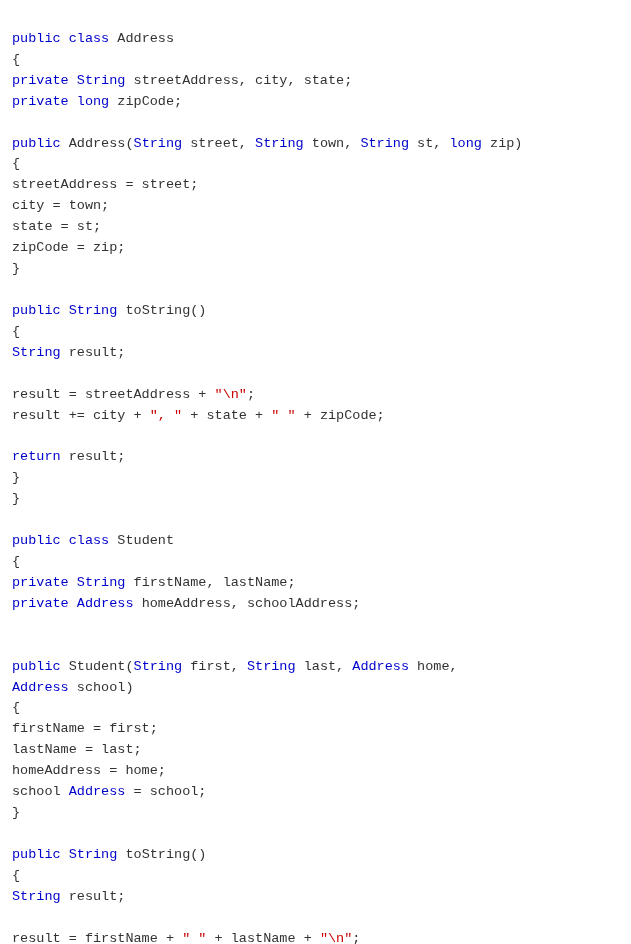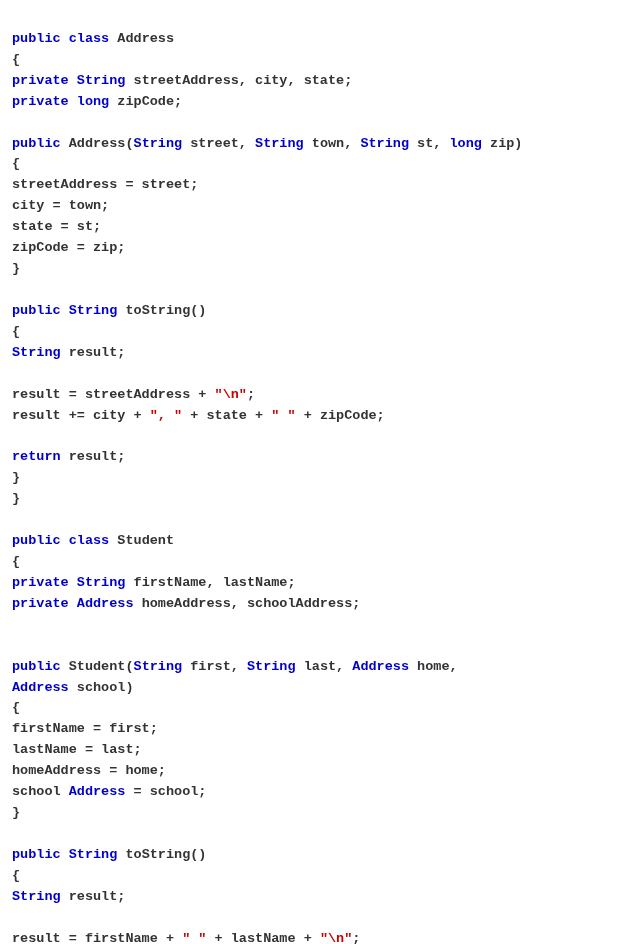--- a/index.html
+++ b/index.html
@@ -19,20 +19,19 @@
     }
 
     .code-block {
       white-space: pre;
       color: #333;
     }
 
     .line {
       display: block;
       min-height: 1.55em;
-      font-weight: bold;
     }
   </style>
 </head>
 <body>
 
 <div class="code-block" id="code-container">
 <span class="line"><span style="color: rgb(0, 0, 204);">public </span><span style="color: rgb(0, 0, 204);">class </span><span style="color: rgb(51, 51, 51);">Address</span></span><span class="line"><span style="color: rgb(51, 51, 51);">{</span></span><span class="line"><span style="color: rgb(0, 0, 204);">private </span><span style="color: rgb(0, 0, 204);">String </span><span style="color: rgb(51, 51, 51);">streetAddress, city, state;</span></span><span class="line"><span style="color: rgb(0, 0, 204);">private </span><span style="color: rgb(0, 0, 204);">long </span><span style="color: rgb(51, 51, 51);">zipCode;</span></span><span class="line">​</span><span class="line"><span style="color: rgb(0, 0, 204);">public </span><span style="color: rgb(51, 51, 51);">Address(</span><span style="color: rgb(0, 0, 204);">String </span><span style="color: rgb(51, 51, 51);">street, </span><span style="color: rgb(0, 0, 204);">String </span><span style="color: rgb(51, 51, 51);">town, </span><span style="color: rgb(0, 0, 204);">String </span><span style="color: rgb(51, 51, 51);">st, </span><span style="color: rgb(0, 0, 204);">long </span><span style="color: rgb(51, 51, 51);">zip)</span></span><span class="line"><span style="color: rgb(51, 51, 51);">{</span></span><span class="line"><span style="color: rgb(51, 51, 51);">streetAddress = street;</span></span><span class="line"><span style="color: rgb(51, 51, 51);">city = town;</span></span><span class="line"><span style="color: rgb(51, 51, 51);">state = st;</span></span><span class="line"><span style="color: rgb(51, 51, 51);">zipCode = zip;</span></span><span class="line"><span style="color: rgb(51, 51, 51);">}</span></span><span class="line">​</span><span class="line"><span style="color: rgb(0, 0, 204);">public </span><span style="color: rgb(0, 0, 204);">String </span><span style="color: rgb(51, 51, 51);">toString()</span></span><span class="line"><span style="color: rgb(51, 51, 51);">{</span></span><span class="line"><span style="color: rgb(0, 0, 204);">String </span><span style="color: rgb(51, 51, 51);">result;</span></span><span class="line">​</span><span class="line"><span style="color: rgb(51, 51, 51);">result = streetAddress + </span><span style="color: rgb(51, 51, 51);"><span style="color: rgb(204, 0, 0);">"\n"</span></span><span style="color: rgb(51, 51, 51);">;</span></span><span class="line"><span style="color: rgb(51, 51, 51);">result += city + </span><span style="color: rgb(51, 51, 51);"><span style="color: rgb(204, 0, 0);">", "</span></span><span style="color: rgb(51, 51, 51);"> + state + </span><span style="color: rgb(51, 51, 51);"><span style="color: rgb(204, 0, 0);">" "</span></span><span style="color: rgb(51, 51, 51);"> + zipCode;</span></span><span class="line">​</span><span class="line"><span style="color: rgb(0, 0, 204);">return </span><span style="color: rgb(51, 51, 51);">result;</span></span><span class="line"><span style="color: rgb(51, 51, 51);">}</span></span><span class="line"><span style="color: rgb(51, 51, 51);">}</span></span><span class="line">​</span><span class="line"><span style="color: rgb(0, 0, 204);">public </span><span style="color: rgb(0, 0, 204);">class </span><span style="color: rgb(51, 51, 51);">Student</span></span><span class="line"><span style="color: rgb(51, 51, 51);">{</span></span><span class="line"><span style="color: rgb(0, 0, 204);">private </span><span style="color: rgb(0, 0, 204);">String </span><span style="color: rgb(51, 51, 51);">firstName, lastName;</span></span><span class="line"><span style="color: rgb(0, 0, 204);">private </span><span style="color: rgb(0, 0, 204);">Address </span><span style="color: rgb(51, 51, 51);">homeAddress, schoolAddress;</span></span><span class="line">​</span><span class="line">​</span><span class="line"><span style="color: rgb(0, 0, 204);">public </span><span style="color: rgb(51, 51, 51);">Student(</span><span style="color: rgb(0, 0, 204);">String </span><span style="color: rgb(51, 51, 51);">first, </span><span style="color: rgb(0, 0, 204);">String </span><span style="color: rgb(51, 51, 51);">last, </span><span style="color: rgb(0, 0, 204);">Address </span><span style="color: rgb(51, 51, 51);">home,</span></span><span class="line"><span style="color: rgb(0, 0, 204);">Address </span><span style="color: rgb(51, 51, 51);">school)</span></span><span class="line"><span style="color: rgb(51, 51, 51);">{</span></span><span class="line"><span style="color: rgb(51, 51, 51);">firstName = first;</span></span><span class="line"><span style="color: rgb(51, 51, 51);">lastName = last;</span></span><span class="line"><span style="color: rgb(51, 51, 51);">homeAddress = home;</span></span><span class="line"><span style="color: rgb(51, 51, 51);">school </span><span style="color: rgb(0, 0, 204);">Address </span><span style="color: rgb(51, 51, 51);">= school;</span></span><span class="line"><span style="color: rgb(51, 51, 51);">}</span></span><span class="line">​</span><span class="line"><span style="color: rgb(0, 0, 204);">public </span><span style="color: rgb(0, 0, 204);">String </span><span style="color: rgb(51, 51, 51);">toString()</span></span><span class="line"><span style="color: rgb(51, 51, 51);">{</span></span><span class="line"><span style="color: rgb(0, 0, 204);">String </span><span style="color: rgb(51, 51, 51);">result;</span></span><span class="line">​</span><span class="line"><span style="color: rgb(51, 51, 51);">result = firstName + </span><span style="color: rgb(51, 51, 51);"><span style="color: rgb(204, 0, 0);">" "</span></span><span style="color: rgb(51, 51, 51);"> + lastName + </span><span style="color: rgb(51, 51, 51);"><span style="color: rgb(204, 0, 0);">"\n"</span></span><span style="color: rgb(51, 51, 51);">;</span></span></div>
 
 </body></html>

